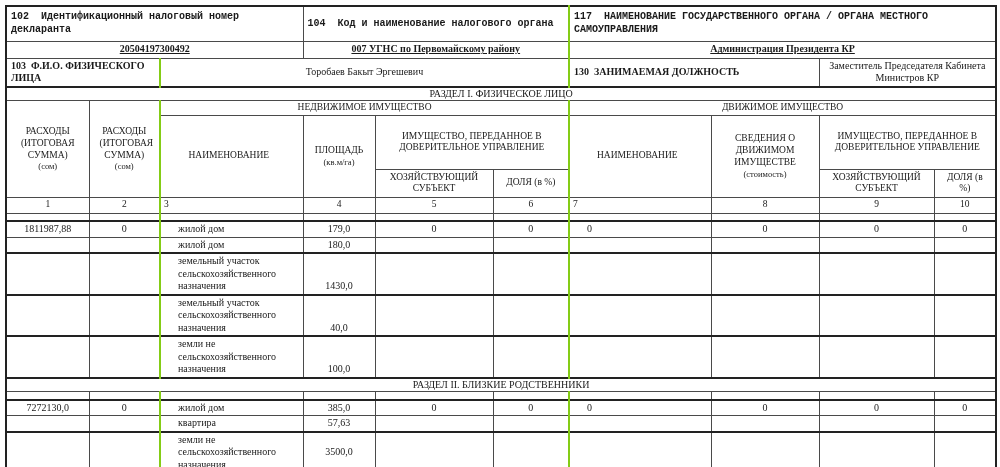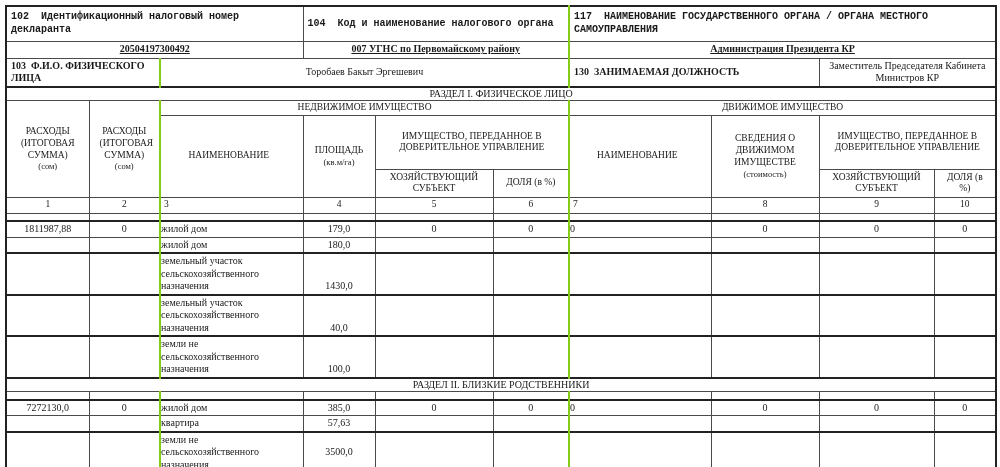--- a/index.html
+++ b/index.html
@@ -29,21 +29,21 @@
   .label { font-weight:bold; font-size:10px; white-space:pre-wrap; padding:1px 4px; text-align:left; }
   .val-b { font-weight:bold; font-size:10px; text-align:center;text-decoration:underline; }
   .val-r { font-size:10px; text-align:center; }
   .sec-title { font-weight:normal; font-size:10px; text-align:center; }
   .hdr { font-size:9.5px; text-align:center; padding:1px 10px; }
   .hdr.l-h { text-align:center; padding-left:4px; }
   .unit { font-size:8.5px; }
   .num { font-size:9.5px; text-align:center; }
   .num-l { text-align:left; padding-left:3px; }
   td.c { font-size:10px; text-align:center; }
-  td.l { font-size:10px; text-align:left; padding:1px 0; white-space:pre-line; }
+  td.l { font-size:10px; text-align:left; padding:1px 17px; white-space:pre-line; }
   td.va-bottom { vertical-align:bottom; padding-bottom:1px; }
 </style>
 </head>
 <body>
 
 <div class="doc">
   <table>
     <colgroup>
       <col style="width:83px">
         <col style="width:71px">

